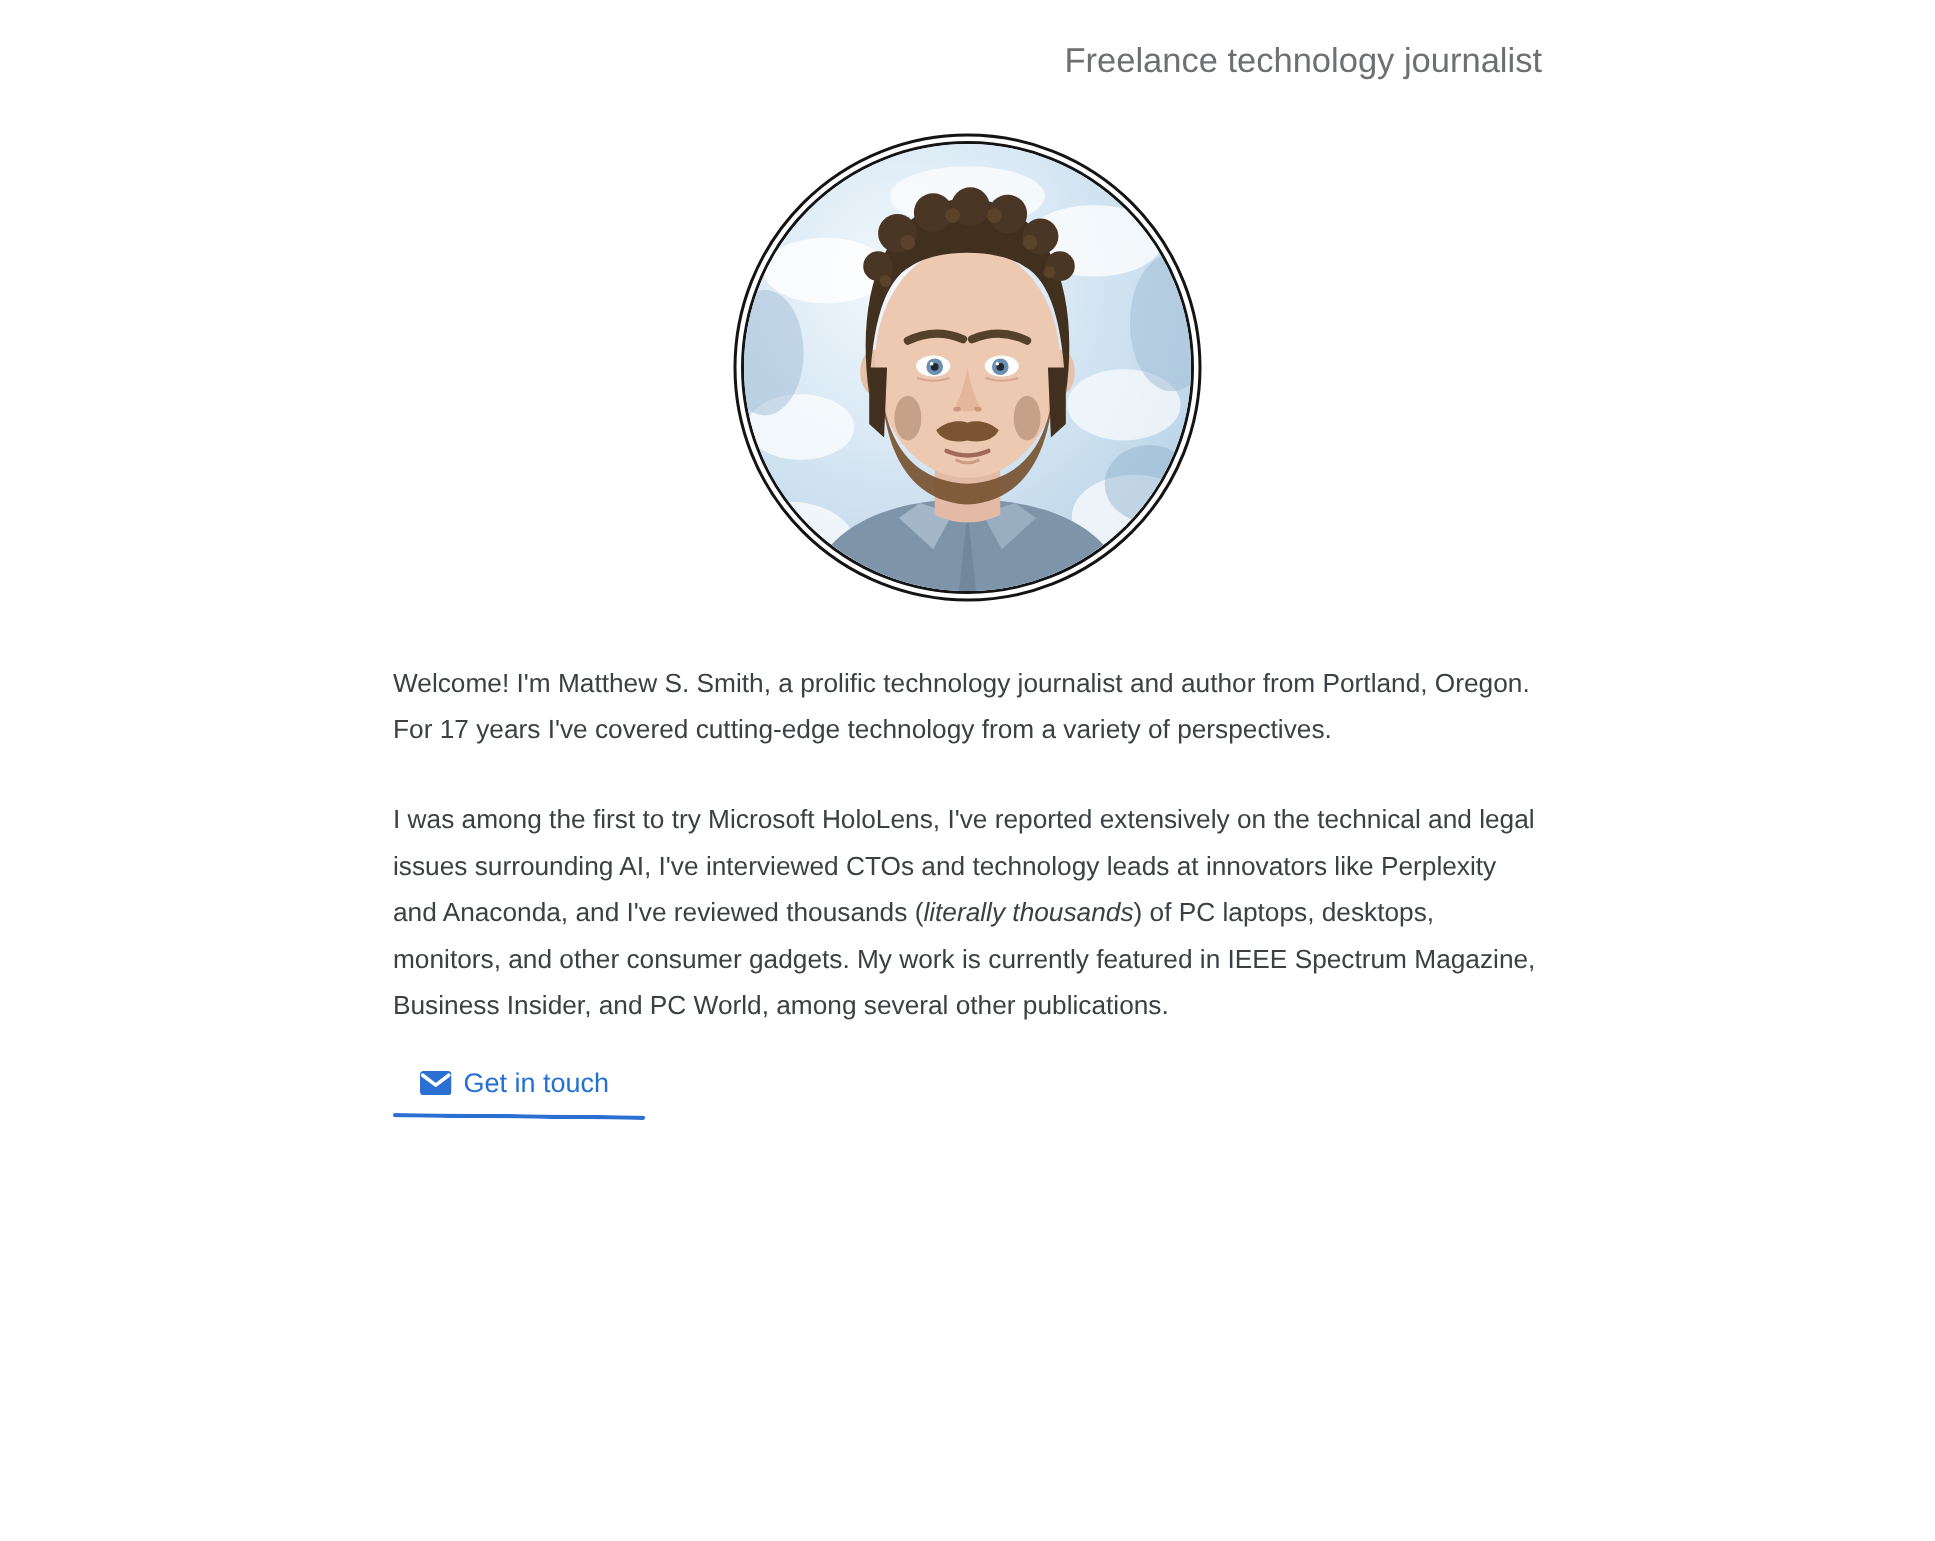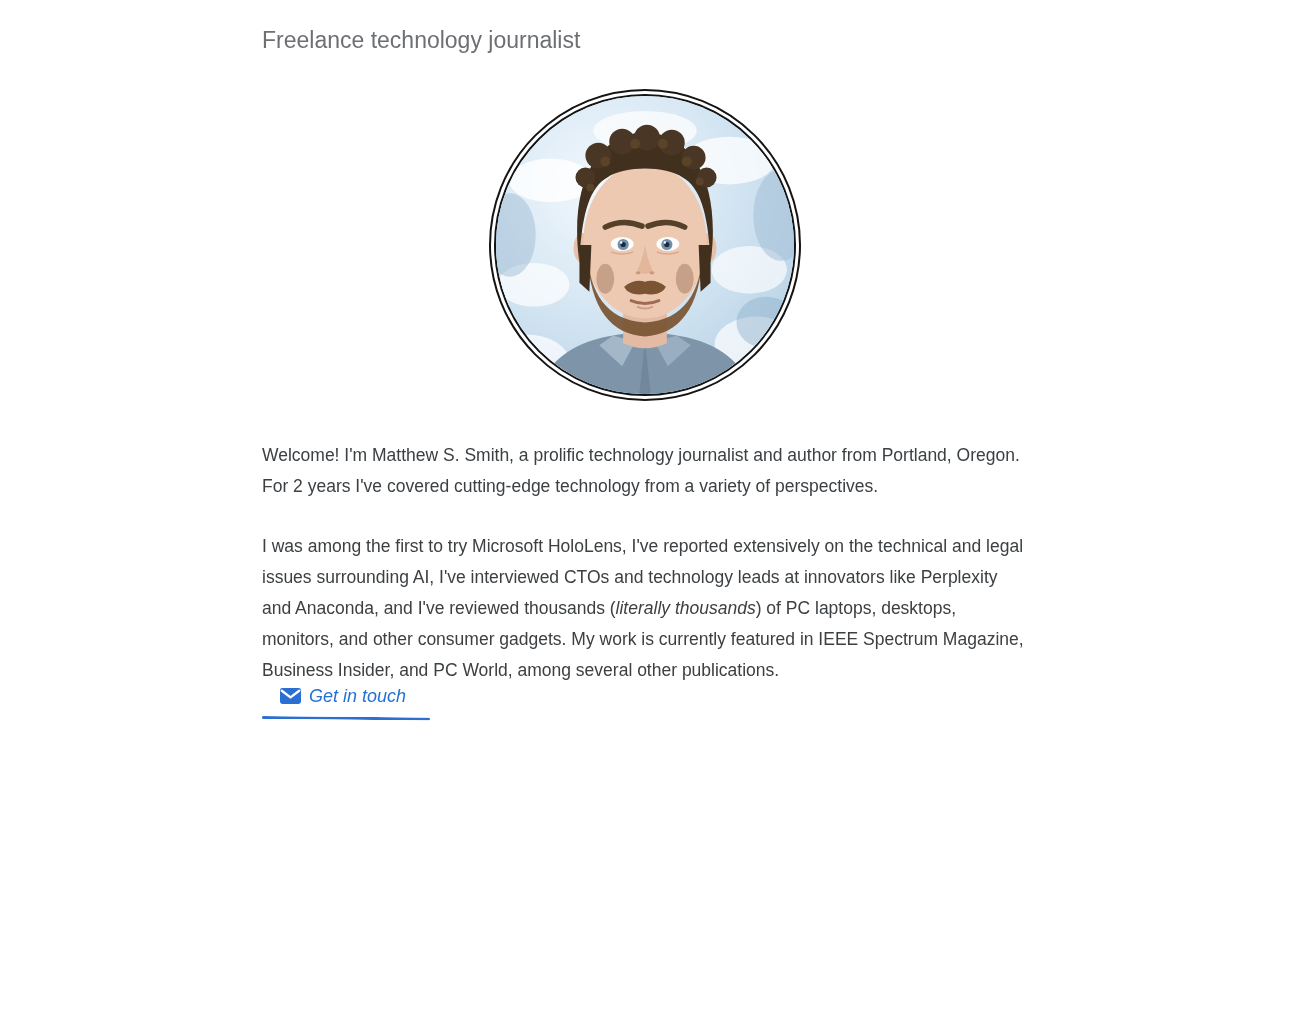--- a/index.html
+++ b/index.html
@@ -19,21 +19,21 @@
     margin: 14px 0 0;
     text-align: center;
     font-size: 40px;
     line-height: 1.2;
     font-weight: 700;
     color: #2d2f31;
     letter-spacing: -0.5px;
   }
   .page-subtitle {
     margin: 26px 0 0;
-    text-align: left;
+    text-align: right;
     font-size: 23px;
     line-height: 1.3;
     font-weight: 400;
     color: #6d6f72;
   }
   .photo-ring {
     width: 312px;
     height: 312px;
     margin: 33px auto 0;
     border: 2px solid #141414;
@@ -52,22 +52,22 @@
   .photo-inner svg { display: block; width: 100%; height: 100%; }
   .bio {
     margin-top: 39px;
     font-size: 17.5px;
     line-height: 31px;
   }
   .bio p { margin: 0 0 29px; }
   .bio p:last-child { margin-bottom: 0; }
   .bio em { font-style: italic; }
   .contact {
+    margin-top: 26px;
     width: 168px;
-    font-style: italic;
   }
   .contact-link {
     display: inline-flex;
     align-items: center;
     gap: 8px;
     padding: 0 0 9px 18px;
     text-decoration: none;
     color: #2470d4;
     font-size: 18px;
     font-weight: 500;
@@ -168,21 +168,21 @@
 
         <path d="M129,192 C136,186 144,185 150,187 C156,185 164,186 171,192 C168,199 158,201 150,199 C142,201 132,199 129,192 Z" fill="#7b5433"></path>
 
         <path d="M136,206 Q150,212 164,206" fill="none" stroke="#a06b56" stroke-width="3" stroke-linecap="round"></path>
         <path d="M142,212 Q150,216 158,212" fill="none" stroke="#c59078" stroke-width="2" opacity="0.8"></path>
       </svg>
     </div>
   </div>
 
   <section class="bio">
-    <p>Welcome! I'm Matthew S. Smith, a prolific technology journalist and author from Portland, Oregon. For 2 years I've covered cutting-edge technology from a variety of perspectives.</p>
+    <p>Welcome! I'm Matthew S. Smith, a prolific technology journalist and author from Portland, Oregon. For 17 years I've covered cutting-edge technology from a variety of perspectives.</p>
     <p><span>I was among the first to try Microsoft HoloLens, I've reported extensively on the technical and legal issues surrounding AI, I've interviewed CTOs and technology leads at innovators like Perplexity and Anaconda, and I've reviewed thousands (</span><em>literally thousands</em><span>) of PC laptops, desktops, monitors, and other consumer gadgets. My work is currently featured in IEEE Spectrum Magazine, Business Insider, and PC World, among several other publications.</span></p>
   </section>
 
   <div class="contact">
     <a href="#" class="contact-link">
       <svg class="envelope" viewBox="0 0 21 16" aria-hidden="true">
         <rect x="0" y="0" width="21" height="16" rx="2.4" fill="#2b6fd3"></rect>
         <path d="M1.8 2.8 L10.5 9.4 L19.2 2.8" fill="none" stroke="#ffffff" stroke-width="2.4" stroke-linecap="round" stroke-linejoin="round"></path>
       </svg>
       <span>Get in touch</span>

